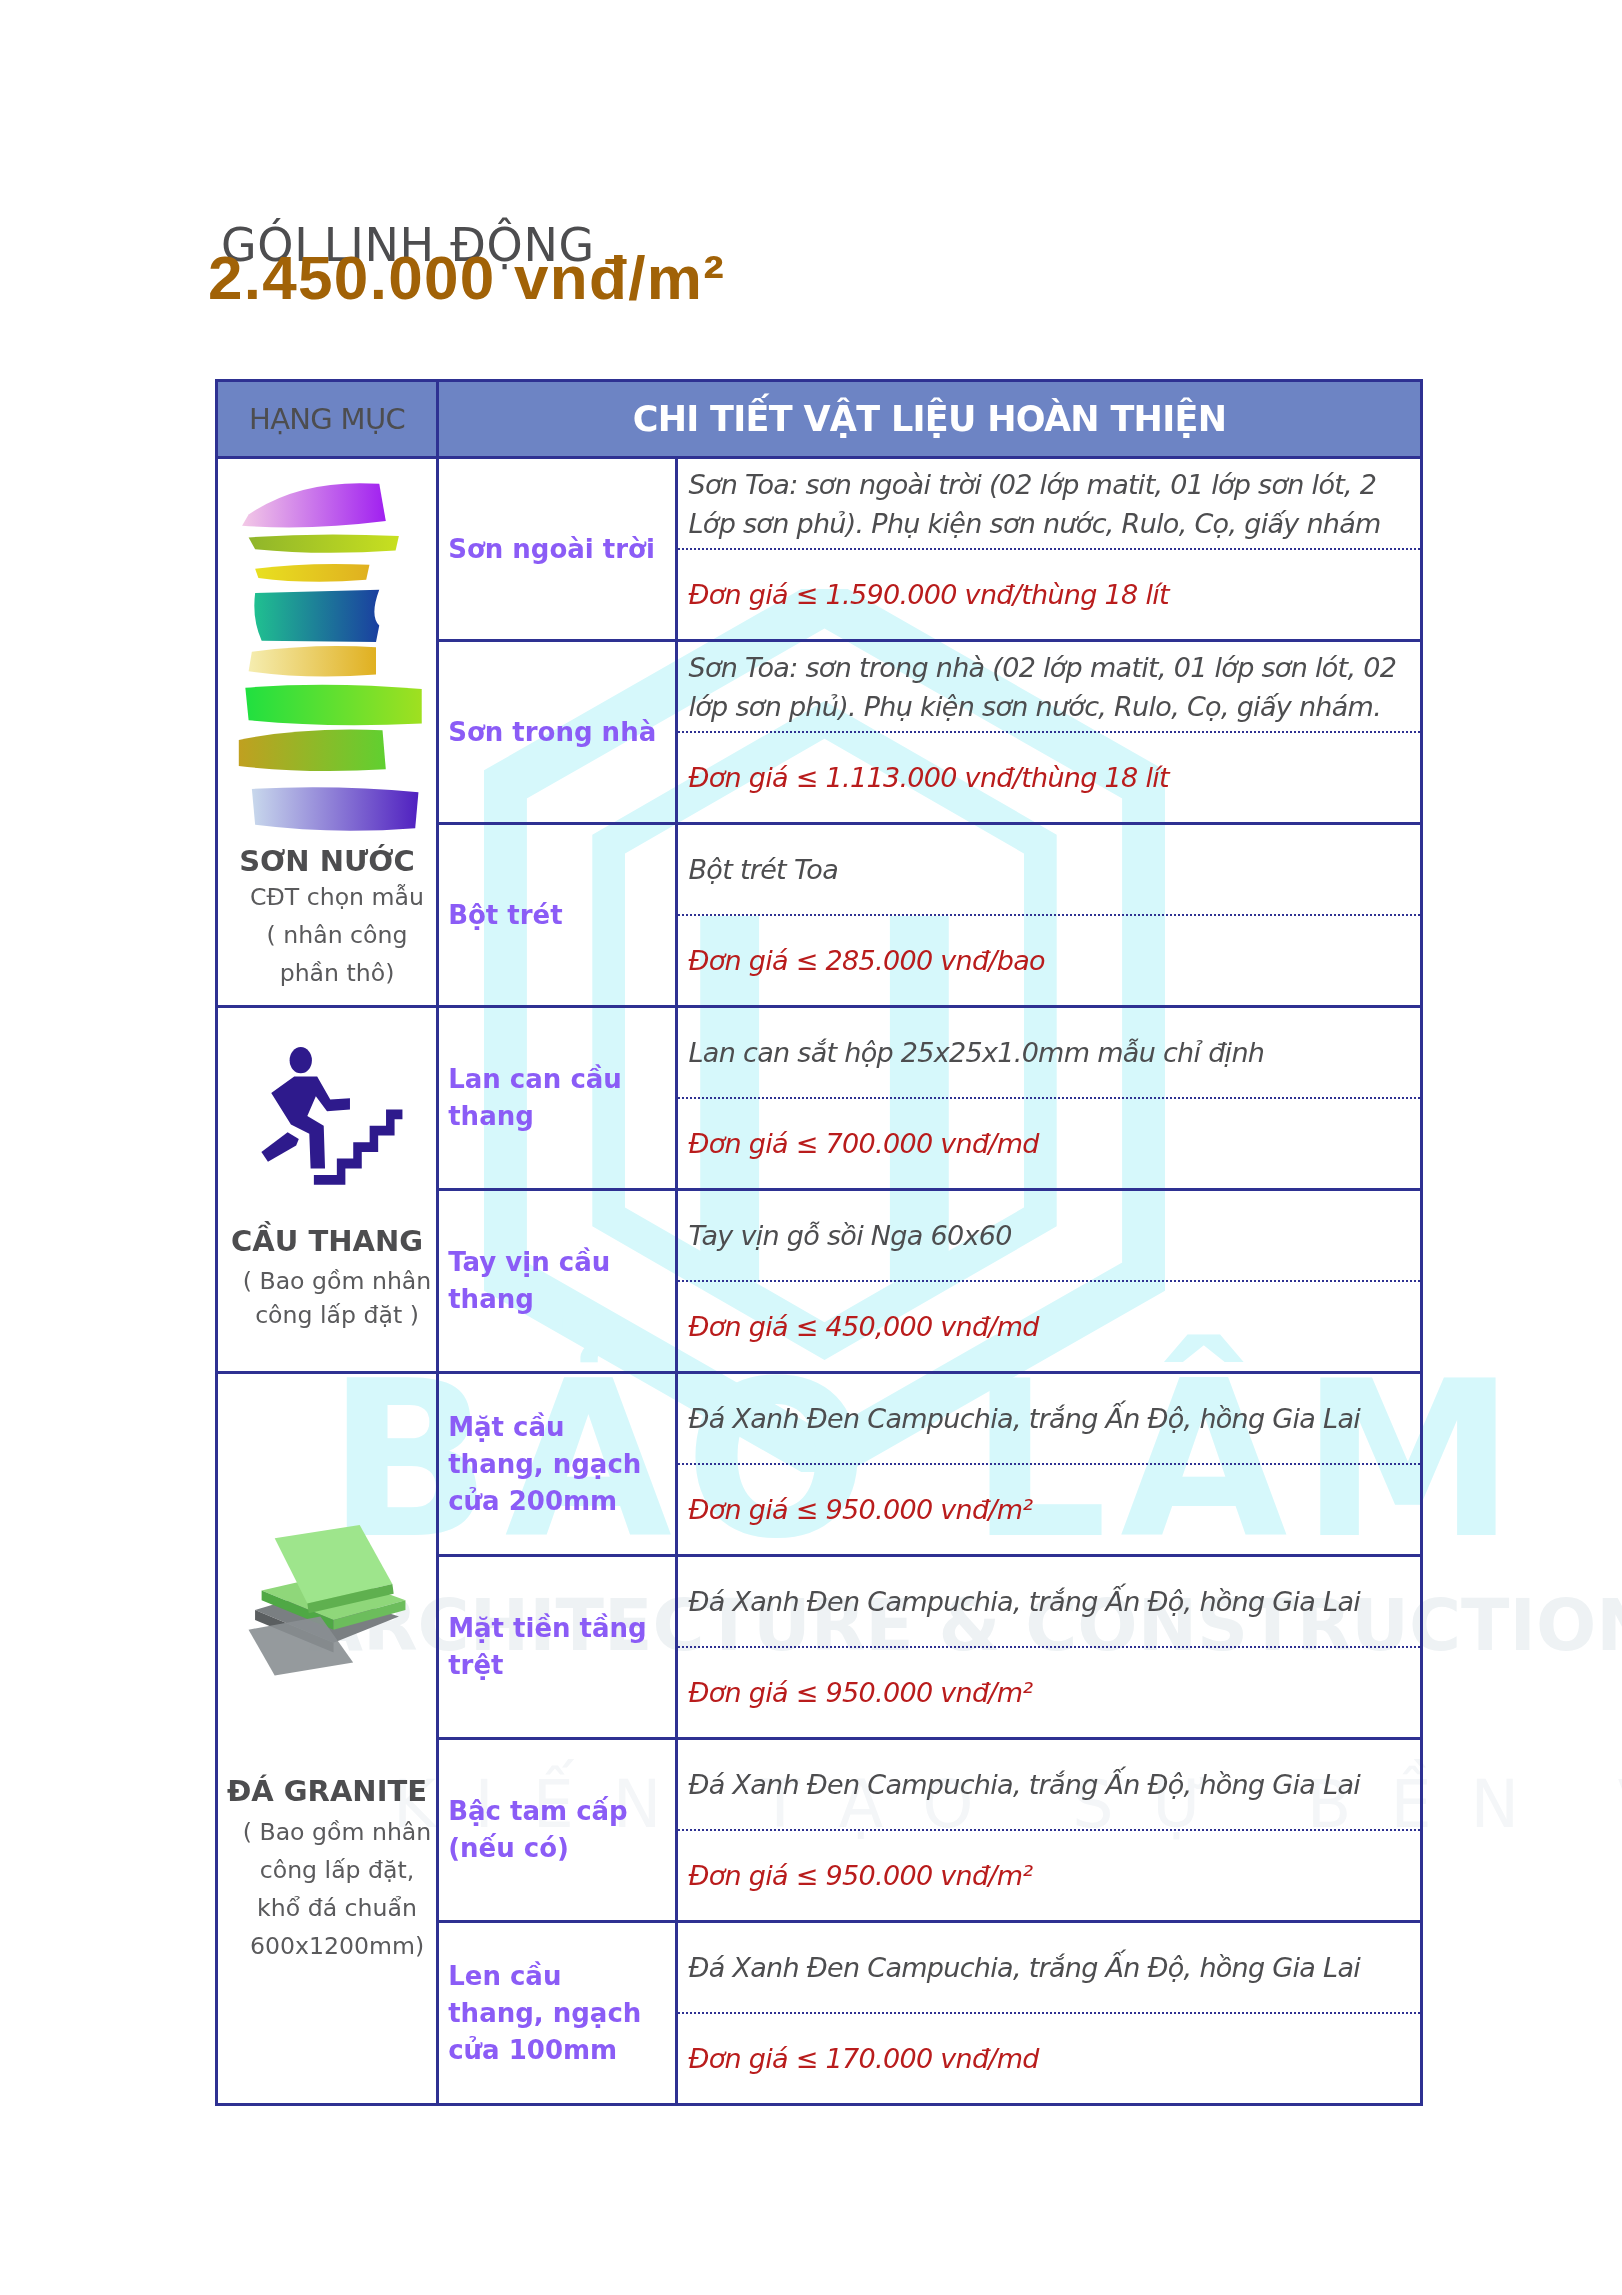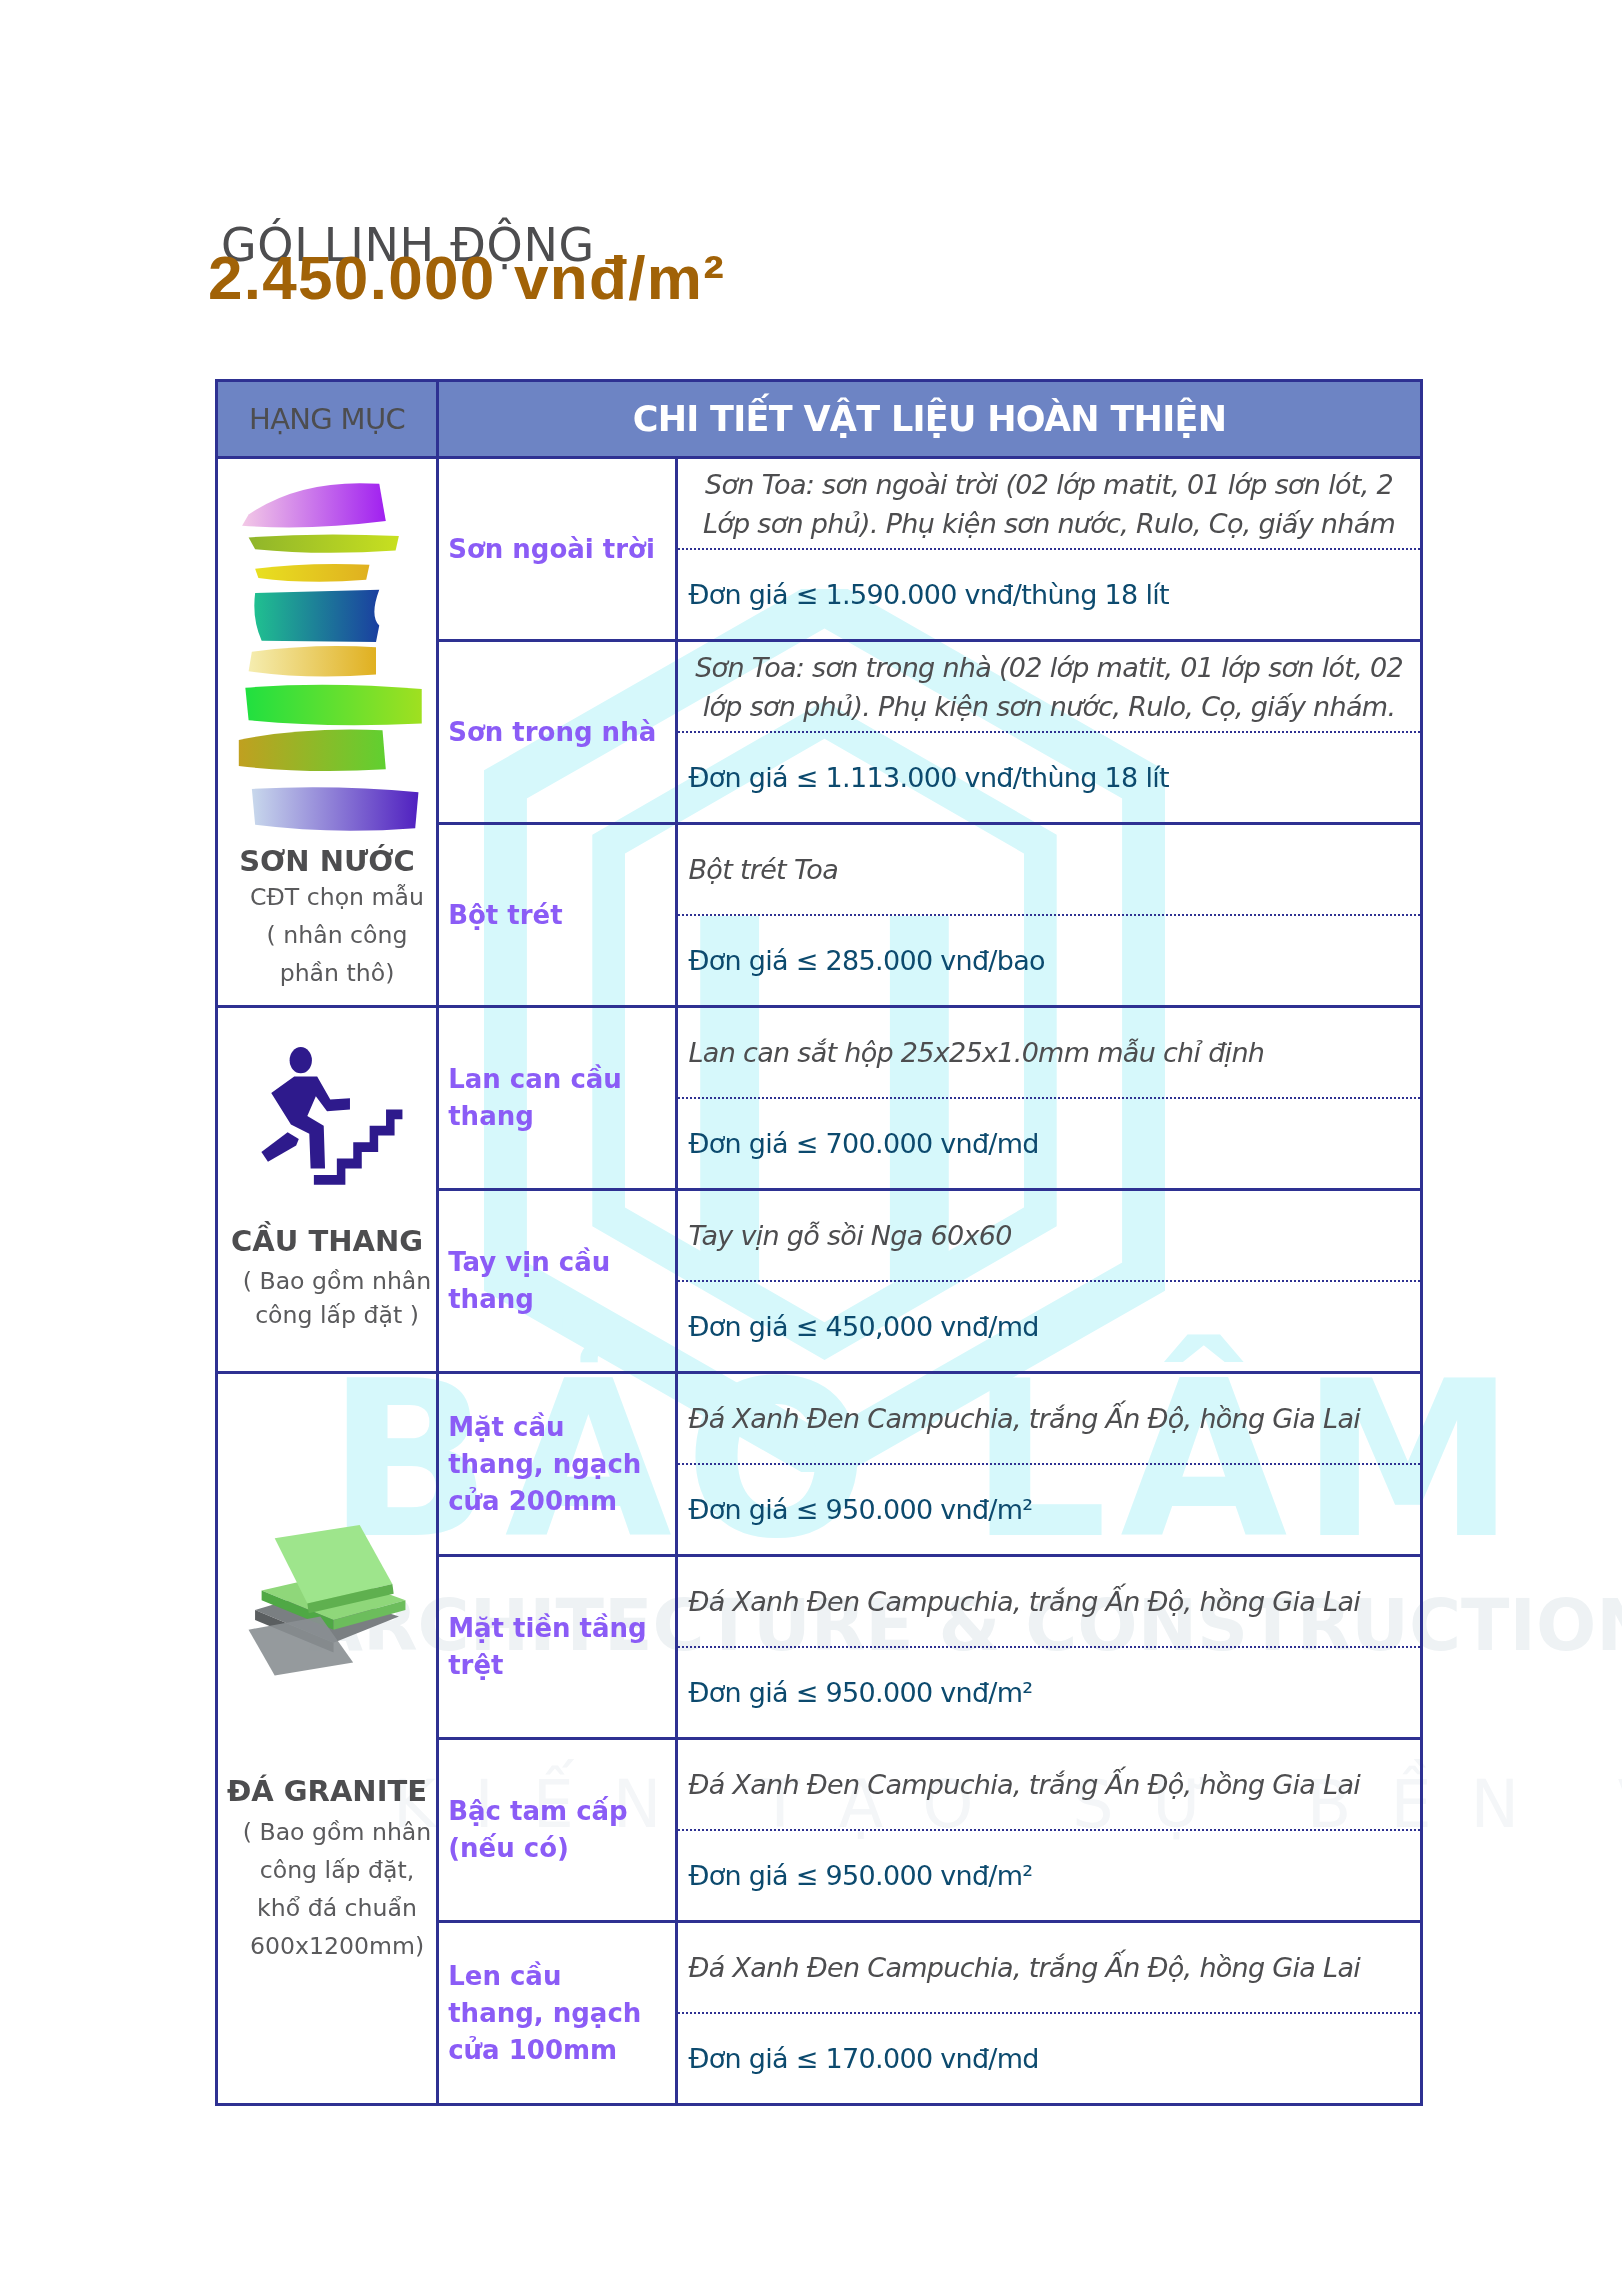--- a/index.html
+++ b/index.html
@@ -13,22 +13,22 @@
   th{height:74px;background:#6d84c4;margin-top:36px;}
   .th-cat{color:#4d4d4f;font-size:29px;font-weight:normal;font-family:"DejaVu Sans",sans-serif;letter-spacing:-0.7px;}
   .th-detail{color:#ffffff;font-size:35px;font-weight:bold;font-family:"DejaVu Sans",sans-serif;letter-spacing:-0.7px;}
   td{height:180px;background:transparent;}
   .cat{text-align:center;color:#4d4d4f;}
   .cat-name{font-size:29px;font-weight:bold;font-family:"DejaVu Sans",sans-serif;margin-top:6.5px;}
   .cat-note{font-size:23.6px;line-height:38px;color:#5a5a5c;font-family:"DejaVu Sans",sans-serif;margin-left:20px;}
   .item{color:#8b5cf6;font-size:26px;font-weight:bold;font-family:"DejaVu Sans",sans-serif;padding:0 9.2px !important;line-height:37px;}
   .detail{padding:0 !important;}
   .dwrap{display:flex;flex-direction:column;height:180px;}
-  .dtop{flex:1;display:flex;align-items:center;padding:0 10.5px;border-bottom:2.6px dotted #2e3192;font-style:italic;font-size:27px;color:#4d4d4f;line-height:39px;font-family:"DejaVu Sans",sans-serif;letter-spacing:-0.7px;text-align:center;}
-  .dbot{flex:1;display:flex;align-items:center;padding:0 10.5px;font-size:27px;color:#0c4a6e;font-family:"DejaVu Sans",sans-serif;letter-spacing:-0.7px;}
+  .dtop{flex:1;display:flex;align-items:center;padding:0 10.5px;border-bottom:2.6px dotted #2e3192;font-style:italic;font-size:27px;color:#4d4d4f;line-height:39px;font-family:"DejaVu Sans",sans-serif;letter-spacing:-0.7px;}
+  .dbot{flex:1;display:flex;align-items:center;padding:0 10.5px;font-style:italic;font-size:27px;color:#b91c1c;font-family:"DejaVu Sans",sans-serif;letter-spacing:-0.7px;}
   .ic{display:block;margin:0 auto;}
 </style>
 </head>
 <body>
 
 <div class="title">GÓI LINH ĐỘNG</div>
 <div class="price">2.450.000 vnđ/m²</div>
 
 <div class="watermark" style="left:0;top:0;width:1304px;height:2295px;">
   <svg style="position:absolute;left:484px;top:589px;" width="681" height="883" viewBox="0 0 1040 1350">

